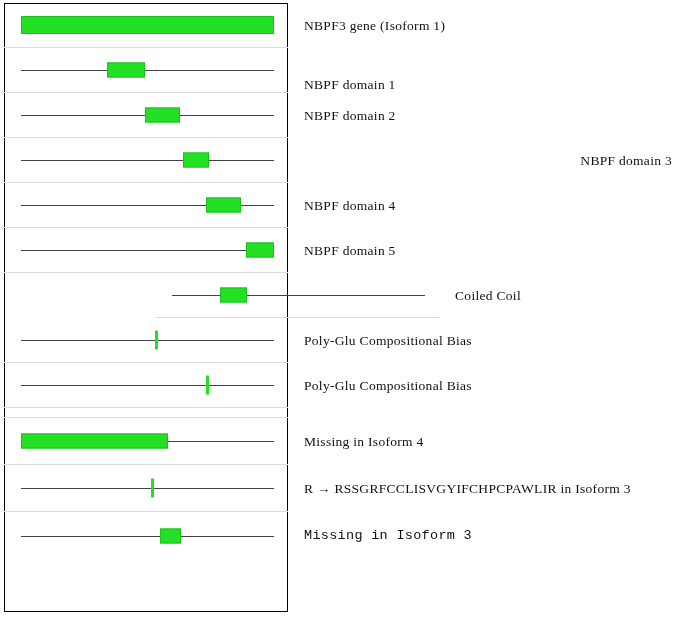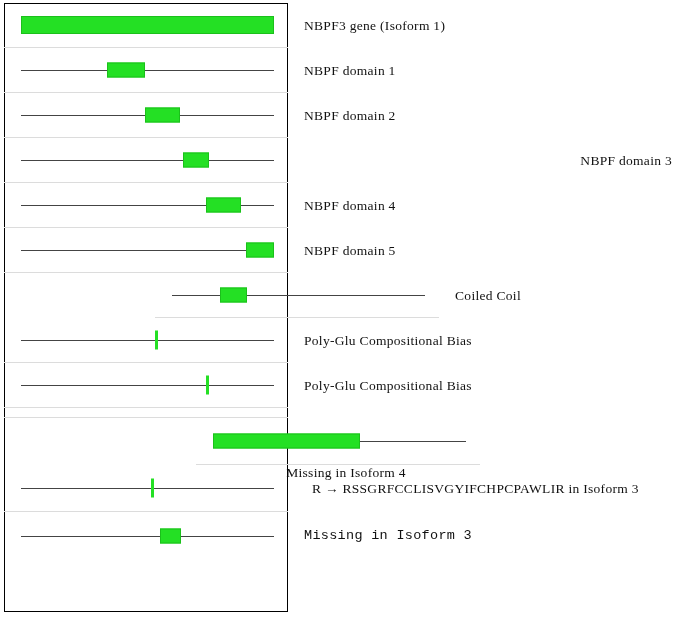--- a/index.html
+++ b/index.html
@@ -84,21 +84,21 @@
 <div class="figure">
   <div class="panel-border"></div>
   <div class="rows" id="rows">
       <div class="row" style="height: 45px;">
     <div class="track sep">
       <div class="track-line"></div>
       <div class="feature" style="height: 18px; left: 17px; width: 253px;"></div>
     </div>
     <div class="label">NBPF3 gene (Isoform 1)</div>
   </div>
-      <div class="row" style="height: 45px;">
+      <div class="row" style="height: 45px; align-items: flex-end;">
     <div class="track sep">
       <div class="track-line"></div>
       <div class="feature" style="height: 15px; left: 103.02px; width: 37.95px;"></div>
     </div>
     <div class="label">NBPF domain 1</div>
   </div>
       <div class="row" style="height: 45px; text-align: center;">
     <div class="track sep">
       <div class="track-line"></div>
       <div class="feature" style="height: 15px; left: 140.97px; width: 35.42px;"></div>
@@ -143,28 +143,28 @@
       <div class="row" style="height: 45px;">
     <div class="track sep">
       <div class="track-line"></div>
       <div class="feature tick" style="height: 19px; left: 202.196px; width: 3px;"></div>
     </div>
     <div class="label">Poly-Glu Compositional Bias</div>
   </div>
       <div class="row gap">
         <div class="track"></div>
       </div>
-      <div class="row" style="height: 47px; flex-direction: column;">
+      <div class="row" style="height: 47px;">
     <div class="track sep">
       <div class="track-line"></div>
       <div class="feature" style="height: 15px; left: 17px; width: 146.74px;"></div>
     </div>
     <div class="label">Missing in Isoform 4</div>
   </div>
-      <div class="row" style="height: 47px; gap: 8px;">
+      <div class="row" style="height: 47px;">
     <div class="track sep">
       <div class="track-line"></div>
       <div class="feature tick" style="height: 19px; left: 146.536px; width: 3px;"></div>
     </div>
     <div class="label">R → RSSGRFCCLISVGYIFCHPCPAWLIR in Isoform 3</div>
   </div>
       <div class="row" style="height: 47px; font-family: Liberation Mono, monospace;">
     <div class="track">
       <div class="track-line"></div>
       <div class="feature" style="height: 15px; left: 155.644px; width: 21.252px;"></div>

